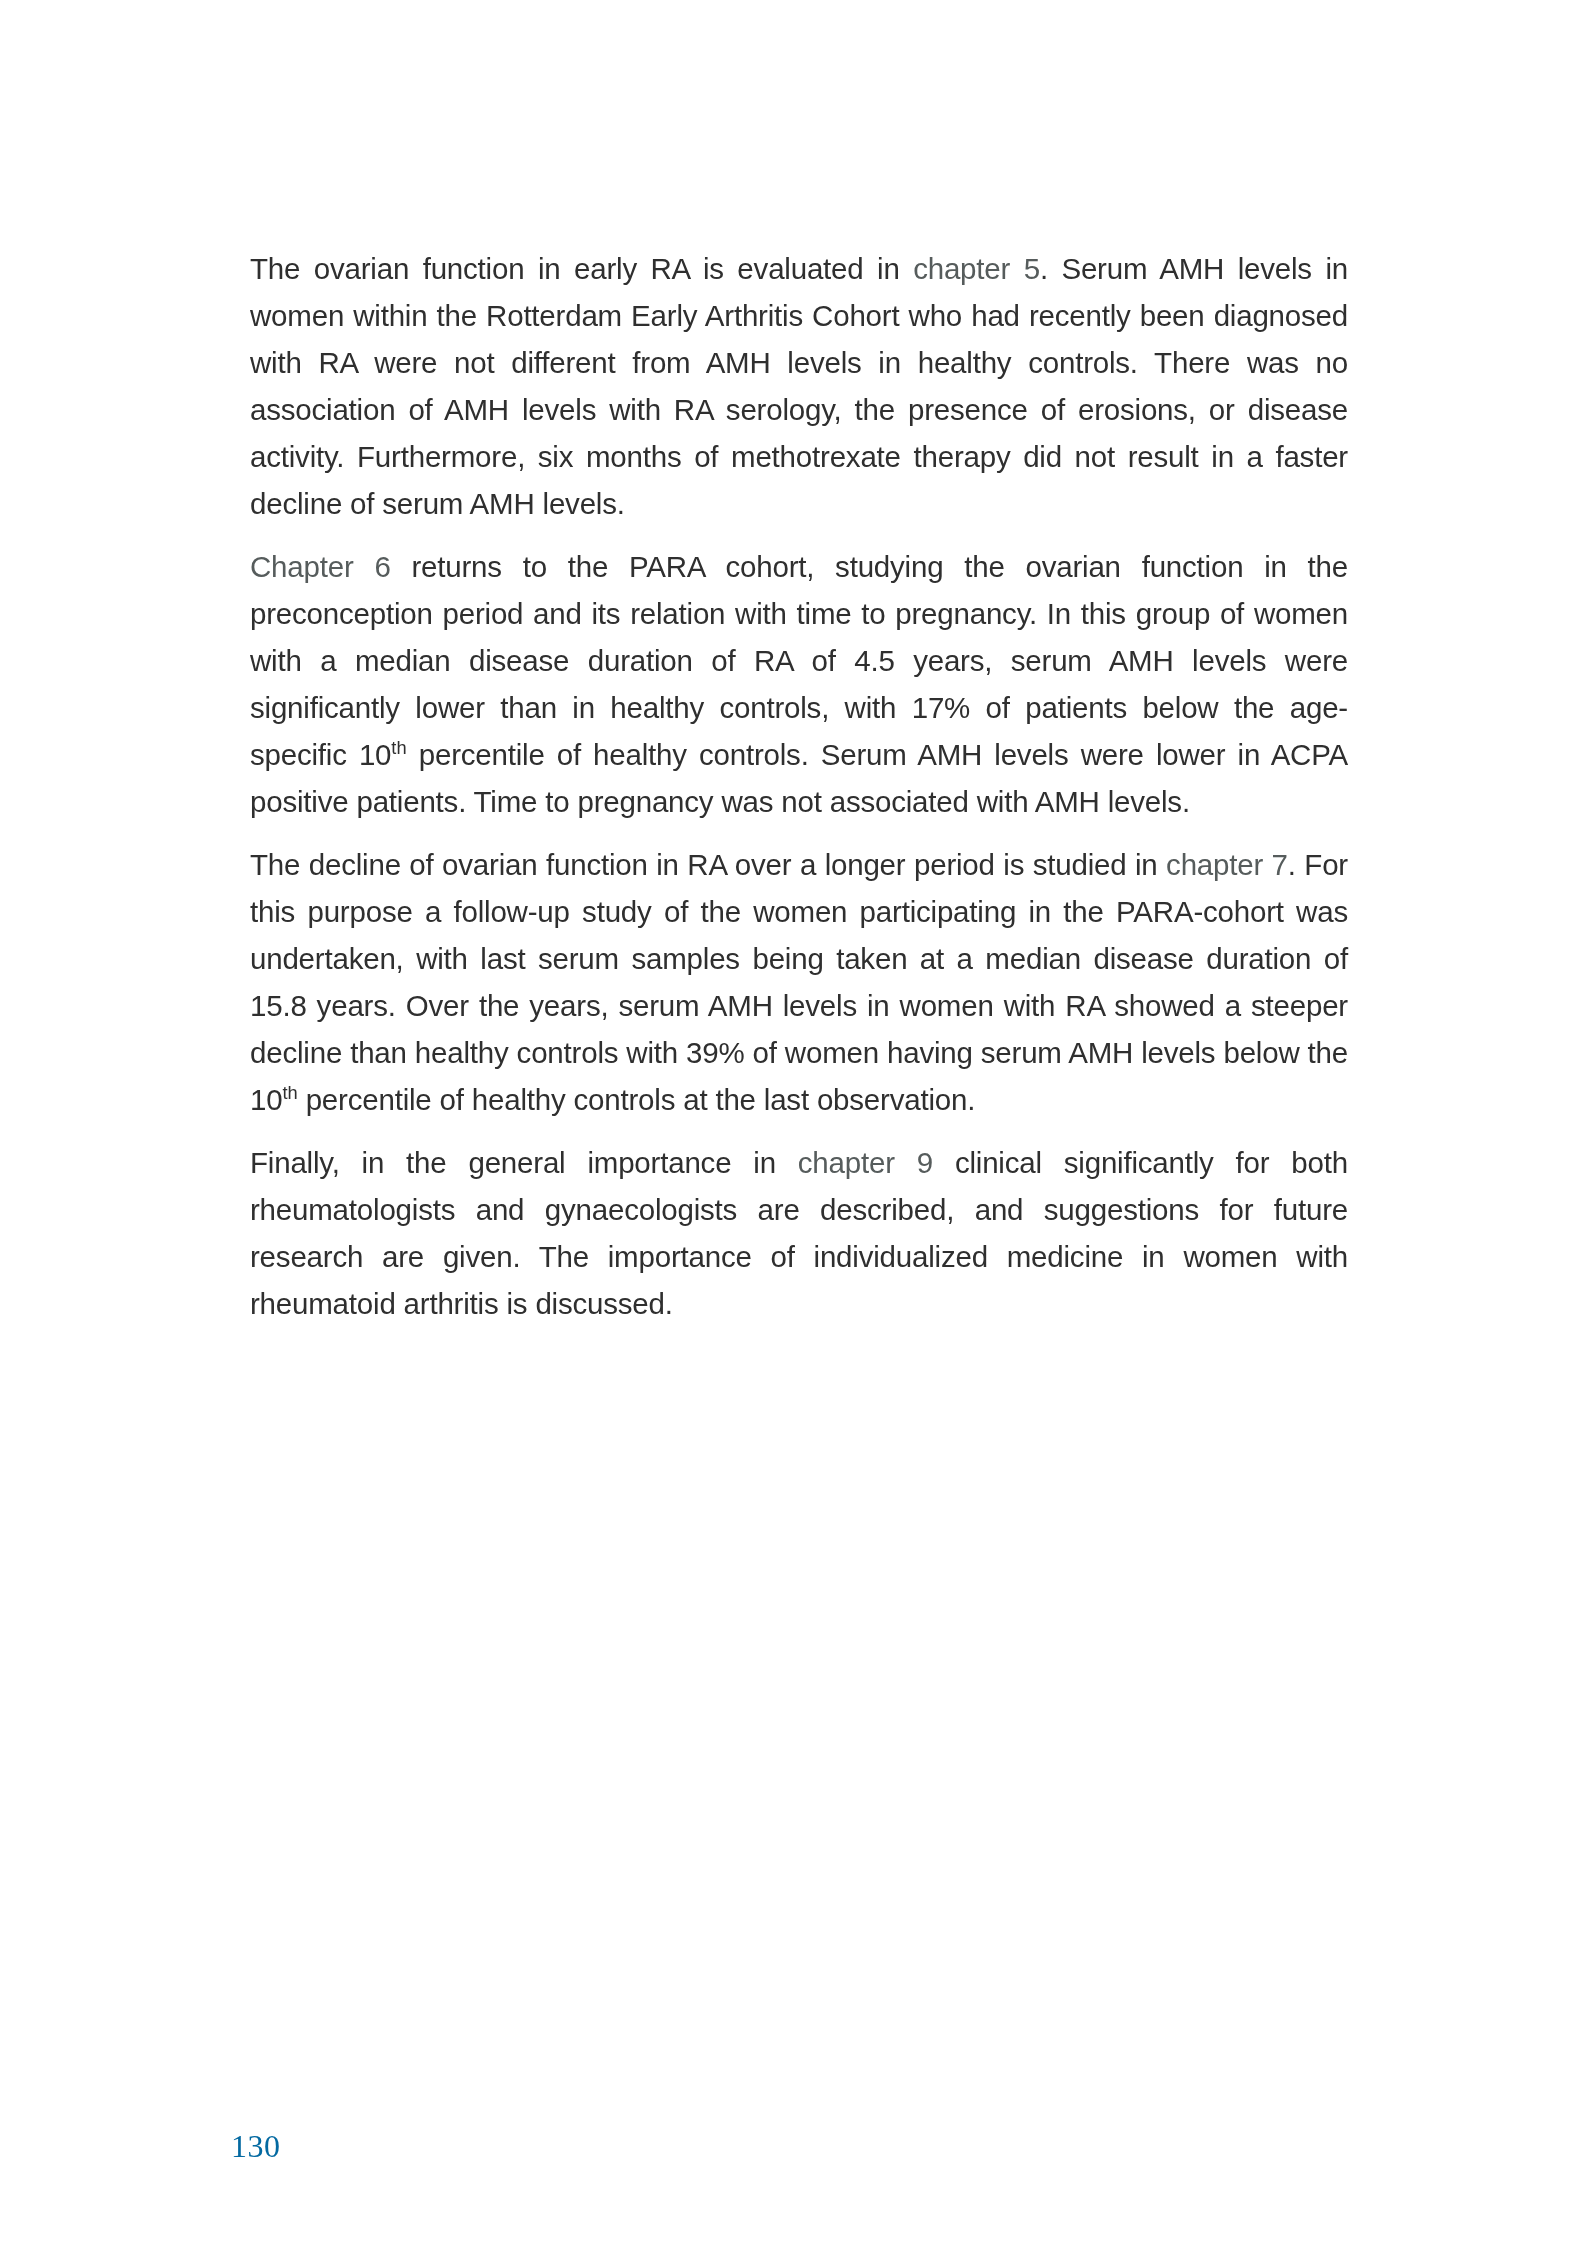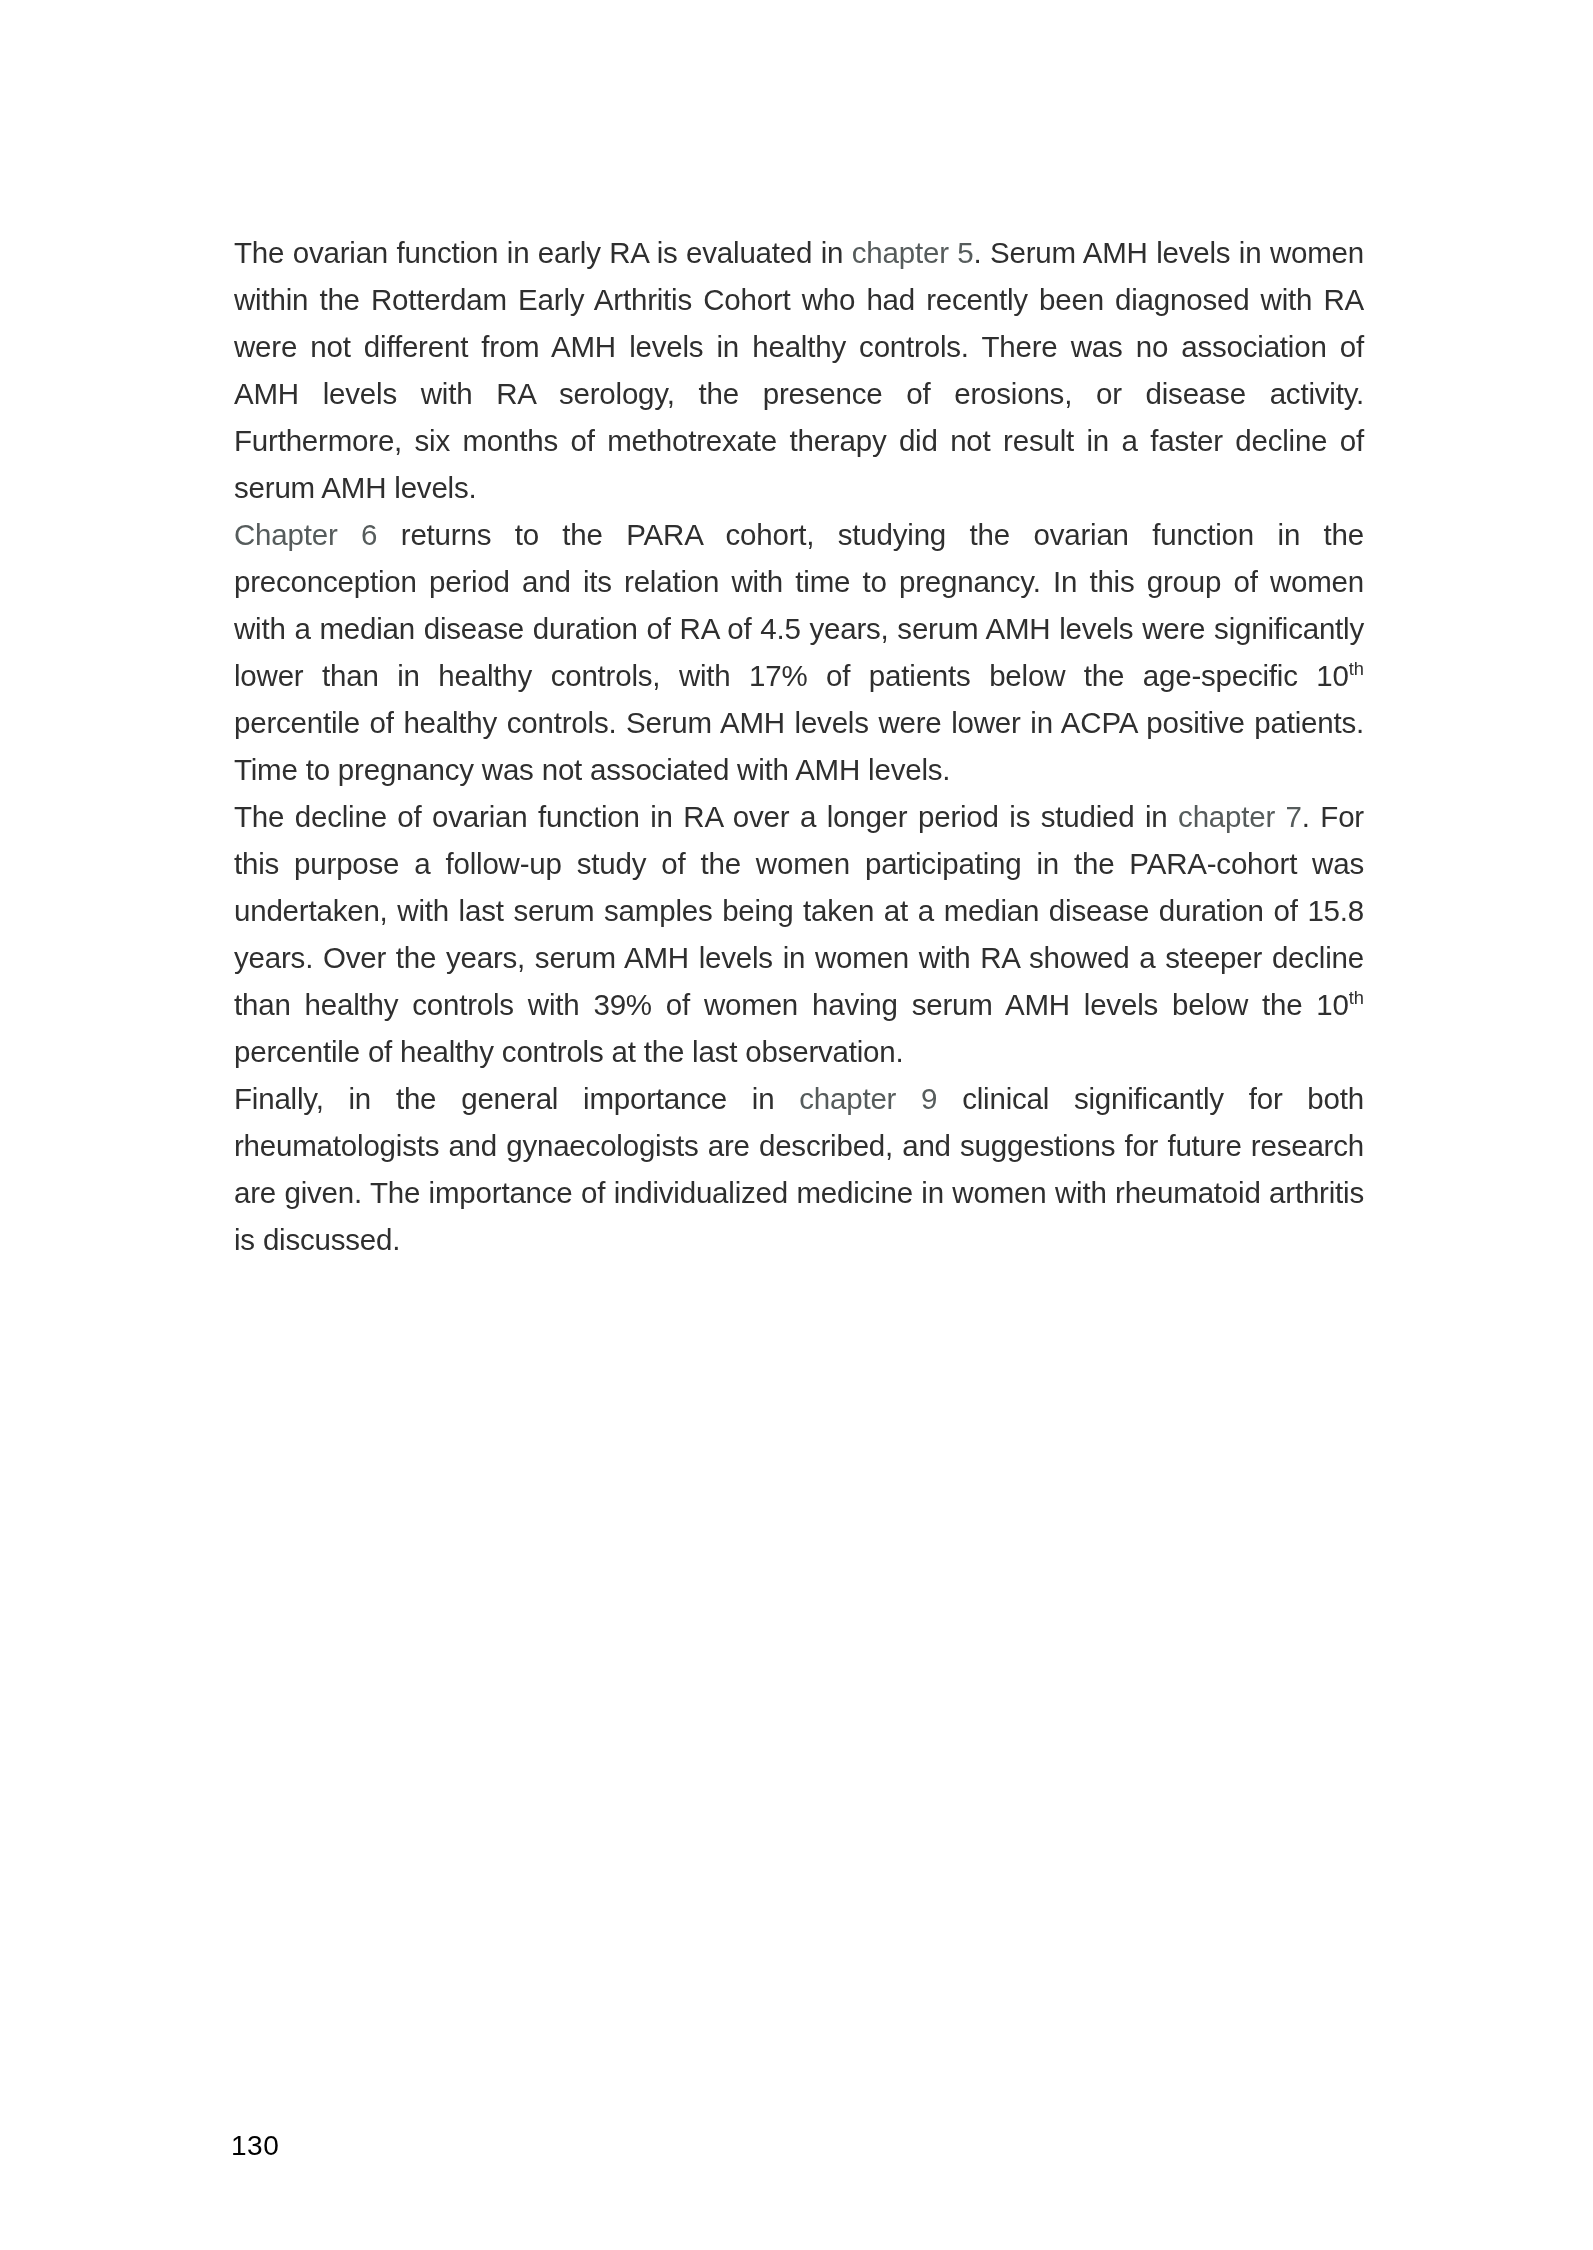--- a/index.html
+++ b/index.html
@@ -25,40 +25,41 @@
     top: 229px;
     width: 1130px;
     color: #2f2f2f;
     font-size: 29.5px;
     line-height: 47px;
     text-align: justify;
     text-justify: inter-word;
     letter-spacing: -0.2px;
   }
   .text-block p {
-    margin: 0;
+    margin: 16px;
     padding: 0;
   }
   .chapter-ref {
     color: #565c5c;
   }
   .text-block sup {
     font-size: 0.62em;
     line-height: 0;
     vertical-align: super;
     letter-spacing: 0;
   }
   .page-number {
     position: absolute;
     left: 231px;
     top: 2130px;
-    font-size: 28px;
+    font-size: 32px;
     line-height: 32px;
-    color: #000000;
+    color: #0369a1;
     letter-spacing: 0.5px;
+    font-family: Liberation Serif, serif;
   }
 </style>
 </head>
 <body>
 
 <div class="page">
 
   <div class="text-block" id="text-block">
       <p><span>The ovarian function in early RA is evaluated in </span><span class="chapter-ref">chapter 5</span><span>. Serum AMH levels in women within the Rotterdam Early Arthritis Cohort who had recently been diagnosed with RA were not different from AMH levels in healthy controls. There was no association of AMH levels with RA serology, the presence of erosions, or disease activity. Furthermore, six months of methotrexate therapy did not result in a faster decline of serum AMH levels.</span></p>
       <p><span class="chapter-ref">Chapter 6</span><span> returns to the PARA cohort, studying the ovarian function in the preconception period and its relation with time to pregnancy. In this group of women with a median disease duration of RA of 4.5 years, serum AMH levels were significantly lower than in healthy controls, with 17% of patients below the age-specific 10</span><sup>th</sup><span> percentile of healthy controls. Serum AMH levels were lower in ACPA positive patients. Time to pregnancy was not associated with AMH levels.</span></p>

